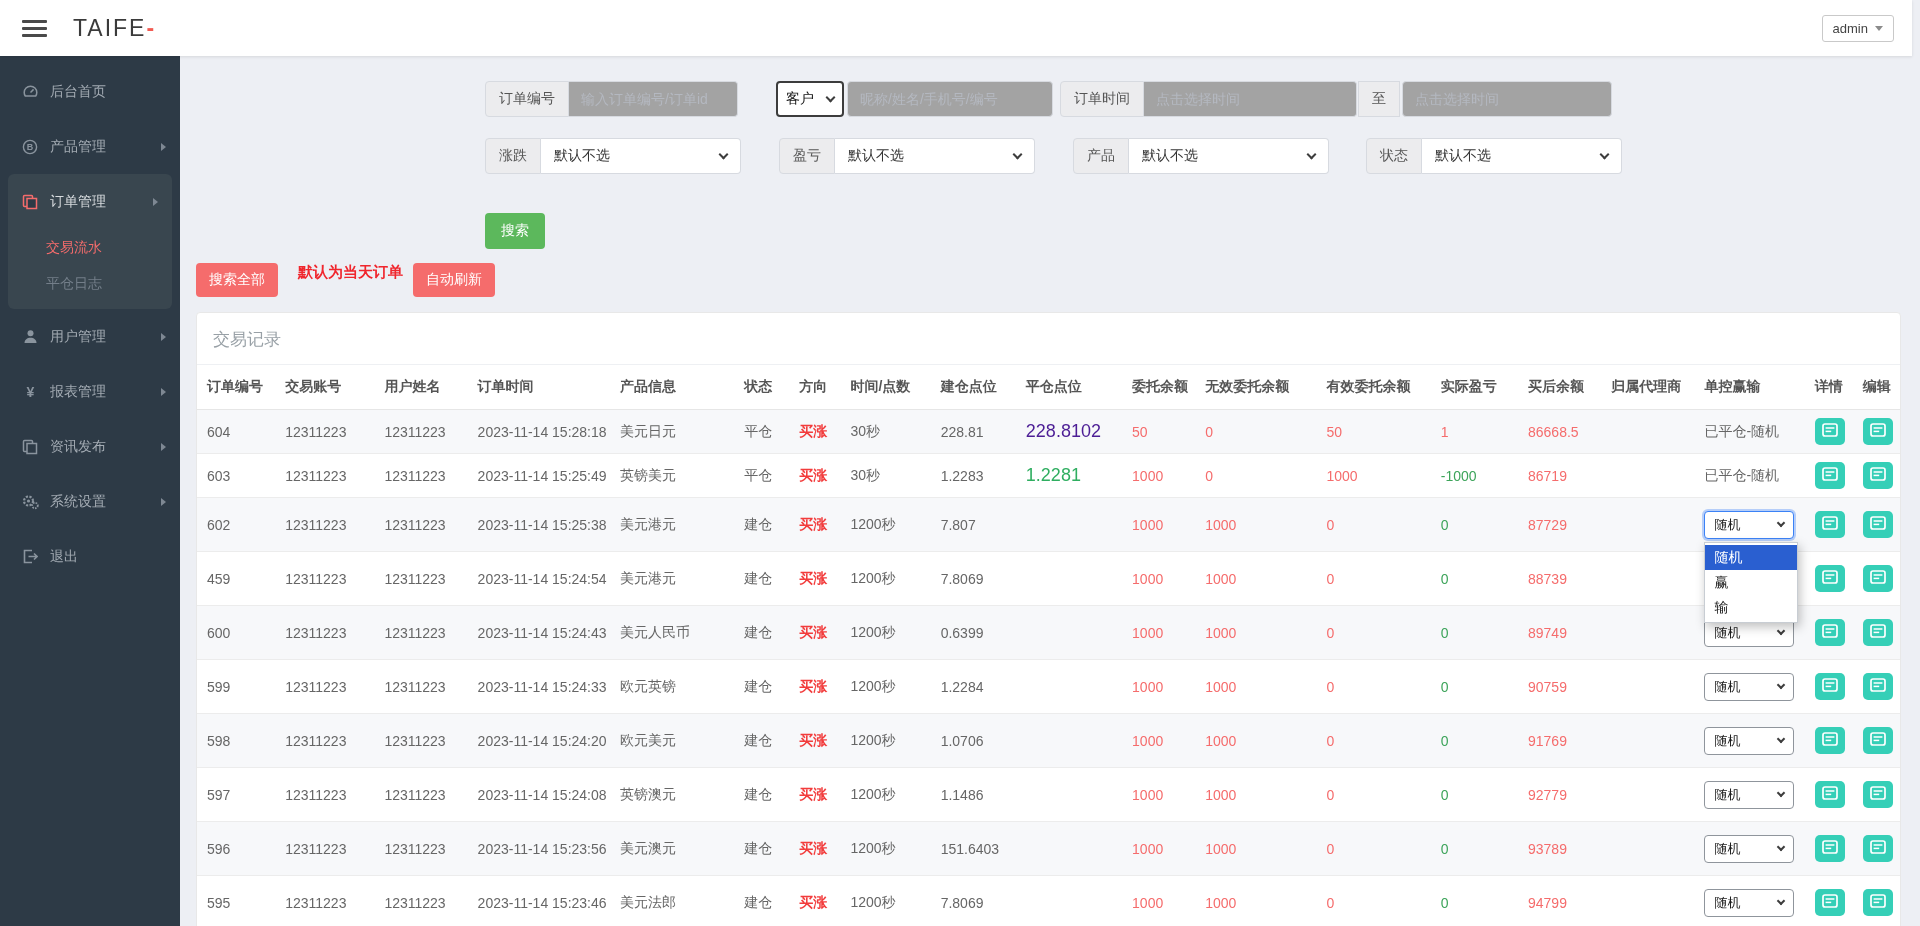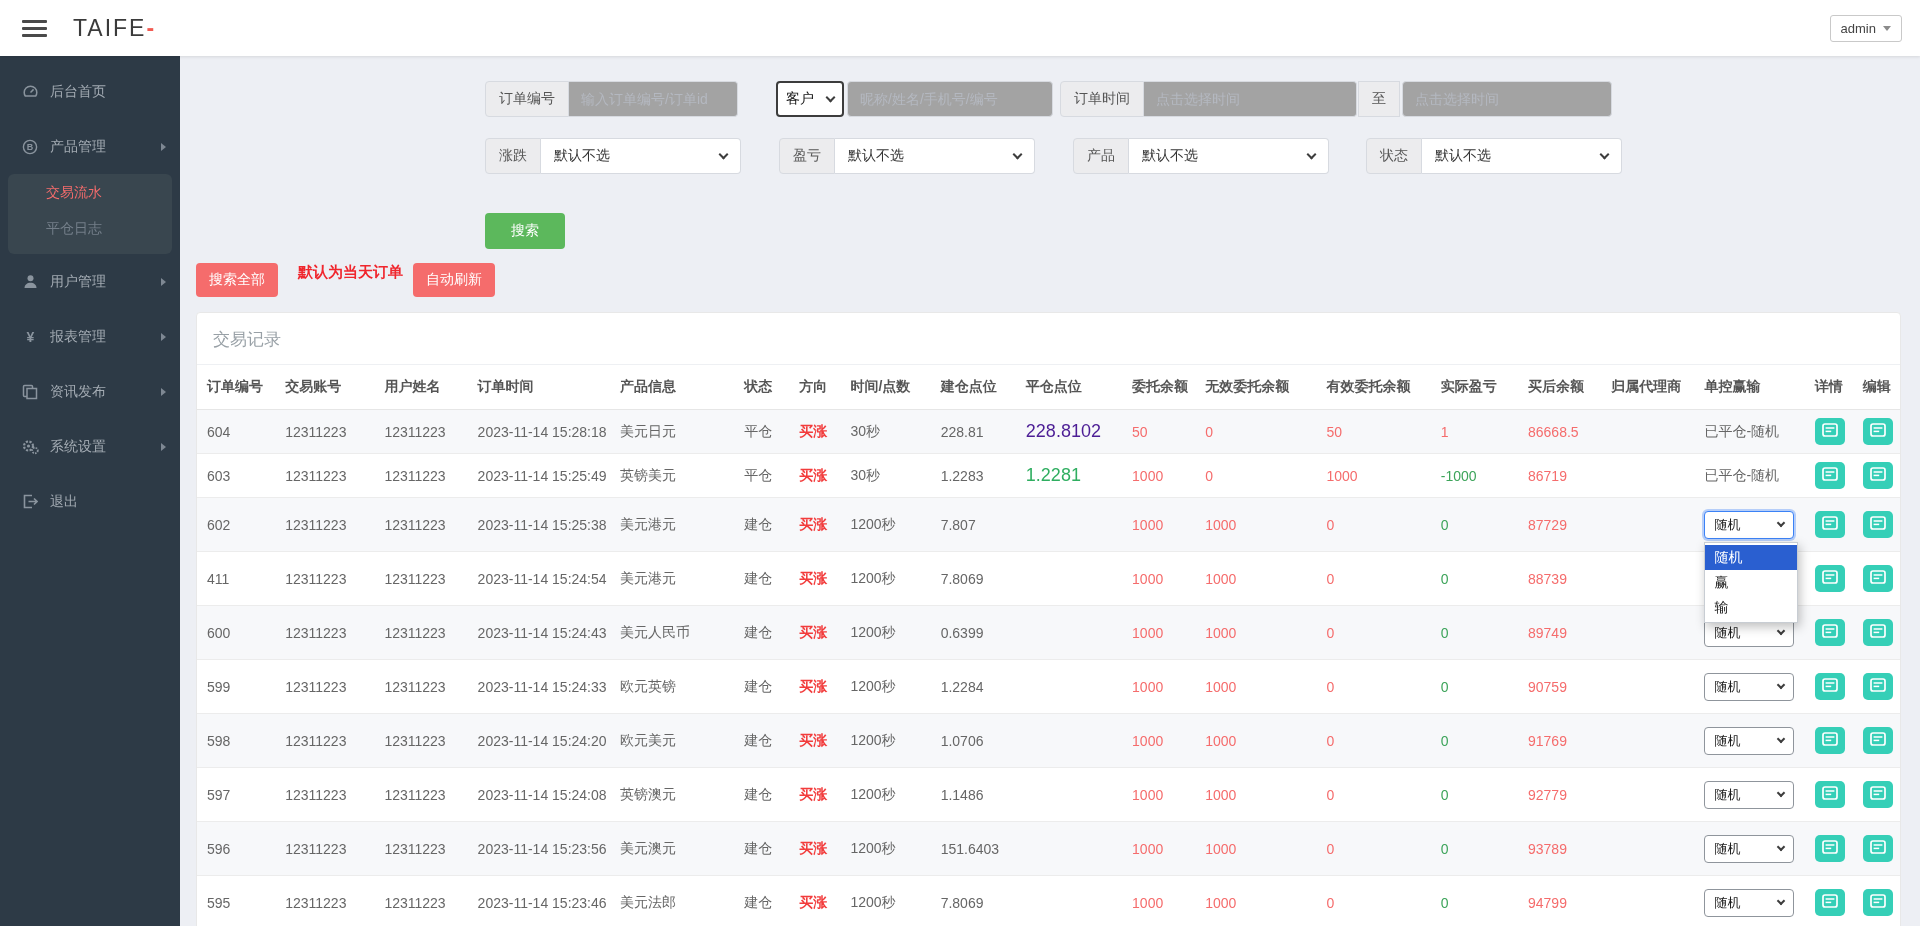--- a/index.html
+++ b/index.html
@@ -1,20 +1,20 @@
 <!DOCTYPE html>
 <html><head>
 <meta charset="utf-8">
 <style>
   * { margin:0; padding:0; box-sizing:border-box; }
   html,body { width:1920px; height:926px; overflow:hidden;
     font-family:"Liberation Sans","DejaVu Sans",sans-serif; background:#edeff4; }
 
   
-  .topbar { position:fixed; top:0; left:0; right:0; height:56px; background:#fff;
+  .topbar { position:fixed; top:0; left:0; right:8px; height:56px; background:#fff;
     display:flex; align-items:center; padding:0 18px; z-index:60;
     box-shadow:0 1px 3px rgba(0,0,0,.10); }
   .burger { width:25px; display:flex; flex-direction:column; gap:4px; margin:0 26px 0 4px; cursor:pointer; }
   .burger span { height:3px; background:#4a4a4a; border-radius:1px; }
   .logo { font-size:23px; color:#3b3b3b; letter-spacing:2px; font-weight:500; }
   .logo .accent { color:#f25b52; font-weight:700; }
   .admin-box { margin-left:auto; border:1px solid #c9c9c9; border-radius:3px; background:#fff;
     padding:5px 10px; font-size:13px; color:#444; display:flex; align-items:center; gap:7px; cursor:pointer; }
   .tri-down { width:0; height:0; border-left:4px solid transparent; border-right:4px solid transparent;
     border-top:5px solid #8b8b8b; }
@@ -45,21 +45,21 @@
   .finput::placeholder { color:#b4b8c0; }
   .joined { border-left:none; border-radius:0 4px 4px 0; }
   .alone { border-radius:4px; }
   .cust-select { border:2px solid #3c3c3c; border-radius:4px; background:#fff; width:68px;
     display:flex; align-items:center; justify-content:space-between; padding:0 8px; font-size:14px; color:#111; cursor:pointer; }
   .fselect { border:1px solid #d7dae0; border-left:none; border-radius:0 4px 4px 0; background:#fff; width:200px;
     display:flex; align-items:center; justify-content:space-between; padding:4px 13px; font-size:14px; color:#333; cursor:pointer; }
   .chev { width:7px; height:7px; border-right:2px solid #3d3d3d; border-bottom:2px solid #3d3d3d;
     transform:rotate(45deg); margin-top:-3px; flex:none; }
   .btn-green { display:inline-block; background:#5cb85c; color:#fff; font-size:14px; border:none;
-    border-radius:4px; padding:9px 26px; margin:18px 0 0 305px; cursor:pointer; }
+    border-radius:4px; padding:9px 16px; margin:18px 0 0 305px; cursor:pointer; }
 
   .actions { display:flex; align-items:flex-start; margin:14px 19px 0 16px; }
   .btn-red { background:#f56c6c; color:#fff; font-size:14px; border:none; border-radius:4px;
     padding:8px 13px; cursor:pointer; }
   .today-text { color:#f0262d; font-weight:700; font-size:15px; margin:0 10px 0 20px; }
 
   .panel { background:#fff; border:1px solid #e8e8e8; border-radius:4px; margin:15px 19px 0 16px; }
   .panel-title { color:#98a0a6; font-size:17px; padding:15px 16px 13px 16px; border-bottom:1px solid #eef0f3; }
 
   table { width:100%; border-collapse:collapse; table-layout:fixed; }
@@ -116,20 +116,30 @@
       <span class="icn">
         <svg width="16" height="16" viewBox="0 0 16 16">
           <circle cx="8" cy="8" r="6.6" fill="none" stroke="#8a949e" stroke-width="1.4"></circle>
           <text x="8" y="11.4" text-anchor="middle" font-size="9" font-weight="bold" fill="#8a949e">B</text>
         </svg>
       </span>
       <span class="lbl">产品管理</span>
       <span class="arrow-r"></span>
     </div>
     <div class="side-group">
+      <div class="side-item">
+        <span class="icn">
+          <svg width="16" height="16" viewBox="0 0 16 16">
+            <rect x="1.5" y="1.5" width="9" height="11" rx="1" fill="none" stroke="#f56c6c" stroke-width="1.5"></rect>
+            <path d="M5 4.5h9.5v10H5z" fill="#2d3a46" stroke="#f56c6c" stroke-width="1.5"></path>
+          </svg>
+        </span>
+        <span class="lbl">订单管理</span>
+        <span class="arrow-r"></span>
+      </div>
       <div class="sub-item active">交易流水</div>
       <div class="sub-item">平仓日志</div>
     </div>
     <div class="side-item">
       <span class="icn">
         <svg width="15" height="15" viewBox="0 0 15 15">
           <circle cx="7.5" cy="4.3" r="3" fill="#8a949e"></circle>
           <path d="M1.5 14c0-3.3 2.7-5.3 6-5.3s6 2 6 5.3z" fill="#8a949e"></path>
         </svg>
       </span>
@@ -391,21 +401,21 @@
               </button></td>
             <td><button class="act-btn">
                 <span><svg width="16" height="14" viewBox="0 0 16 14">
                     <rect x="1" y="1" width="14" height="12" rx="2" fill="none" stroke="#fff" stroke-width="1.7"></rect>
                     <line x1="3.6" y1="5" x2="12.4" y2="5" stroke="#fff" stroke-width="1.5"></line>
                     <line x1="3.6" y1="8.4" x2="9.2" y2="8.4" stroke="#fff" stroke-width="1.5"></line>
                   </svg></span>
               </button></td>
           </tr>
           <tr class="sel-row">
-            <td>411</td>
+            <td>459</td>
             <td>12311223</td>
             <td>12311223</td>
             <td>2023-11-14 15:24:54</td>
             <td>美元港元</td>
             <td>建仓</td>
             <td><span class="dir">买涨</span></td>
             <td>1200秒</td>
             <td>7.8069</td>
             <td></td>
             <td class="red">1000</td>

